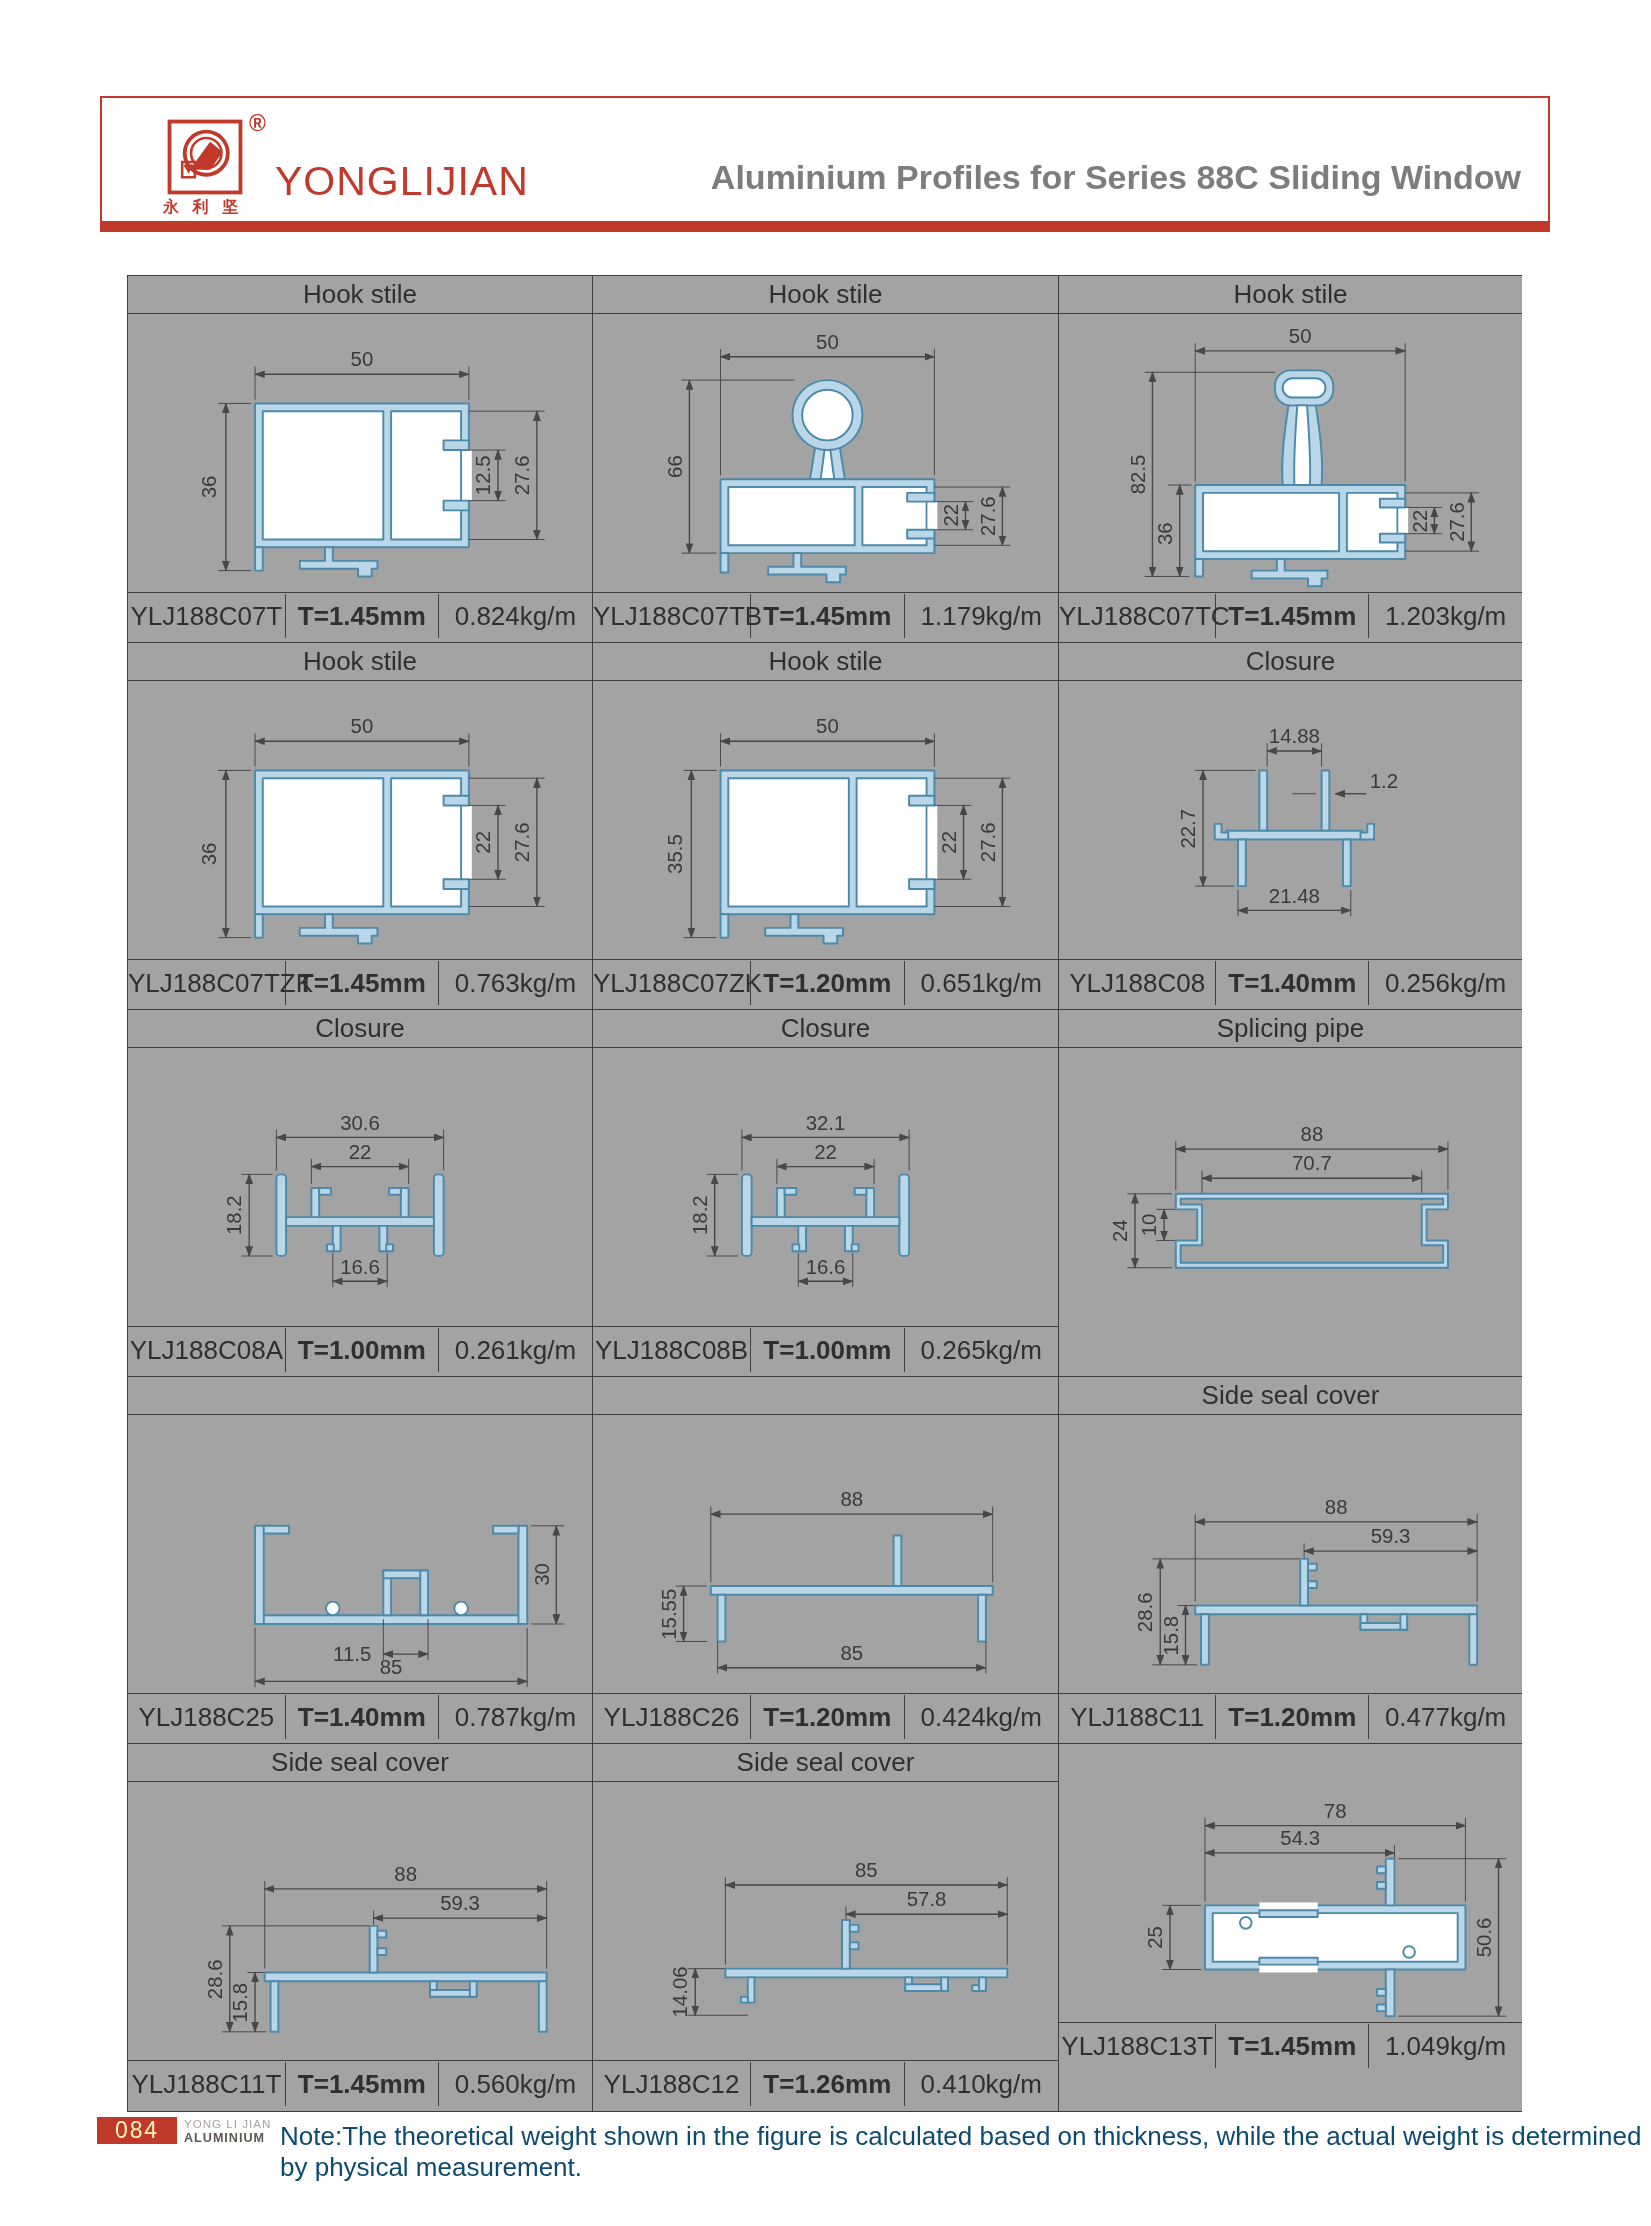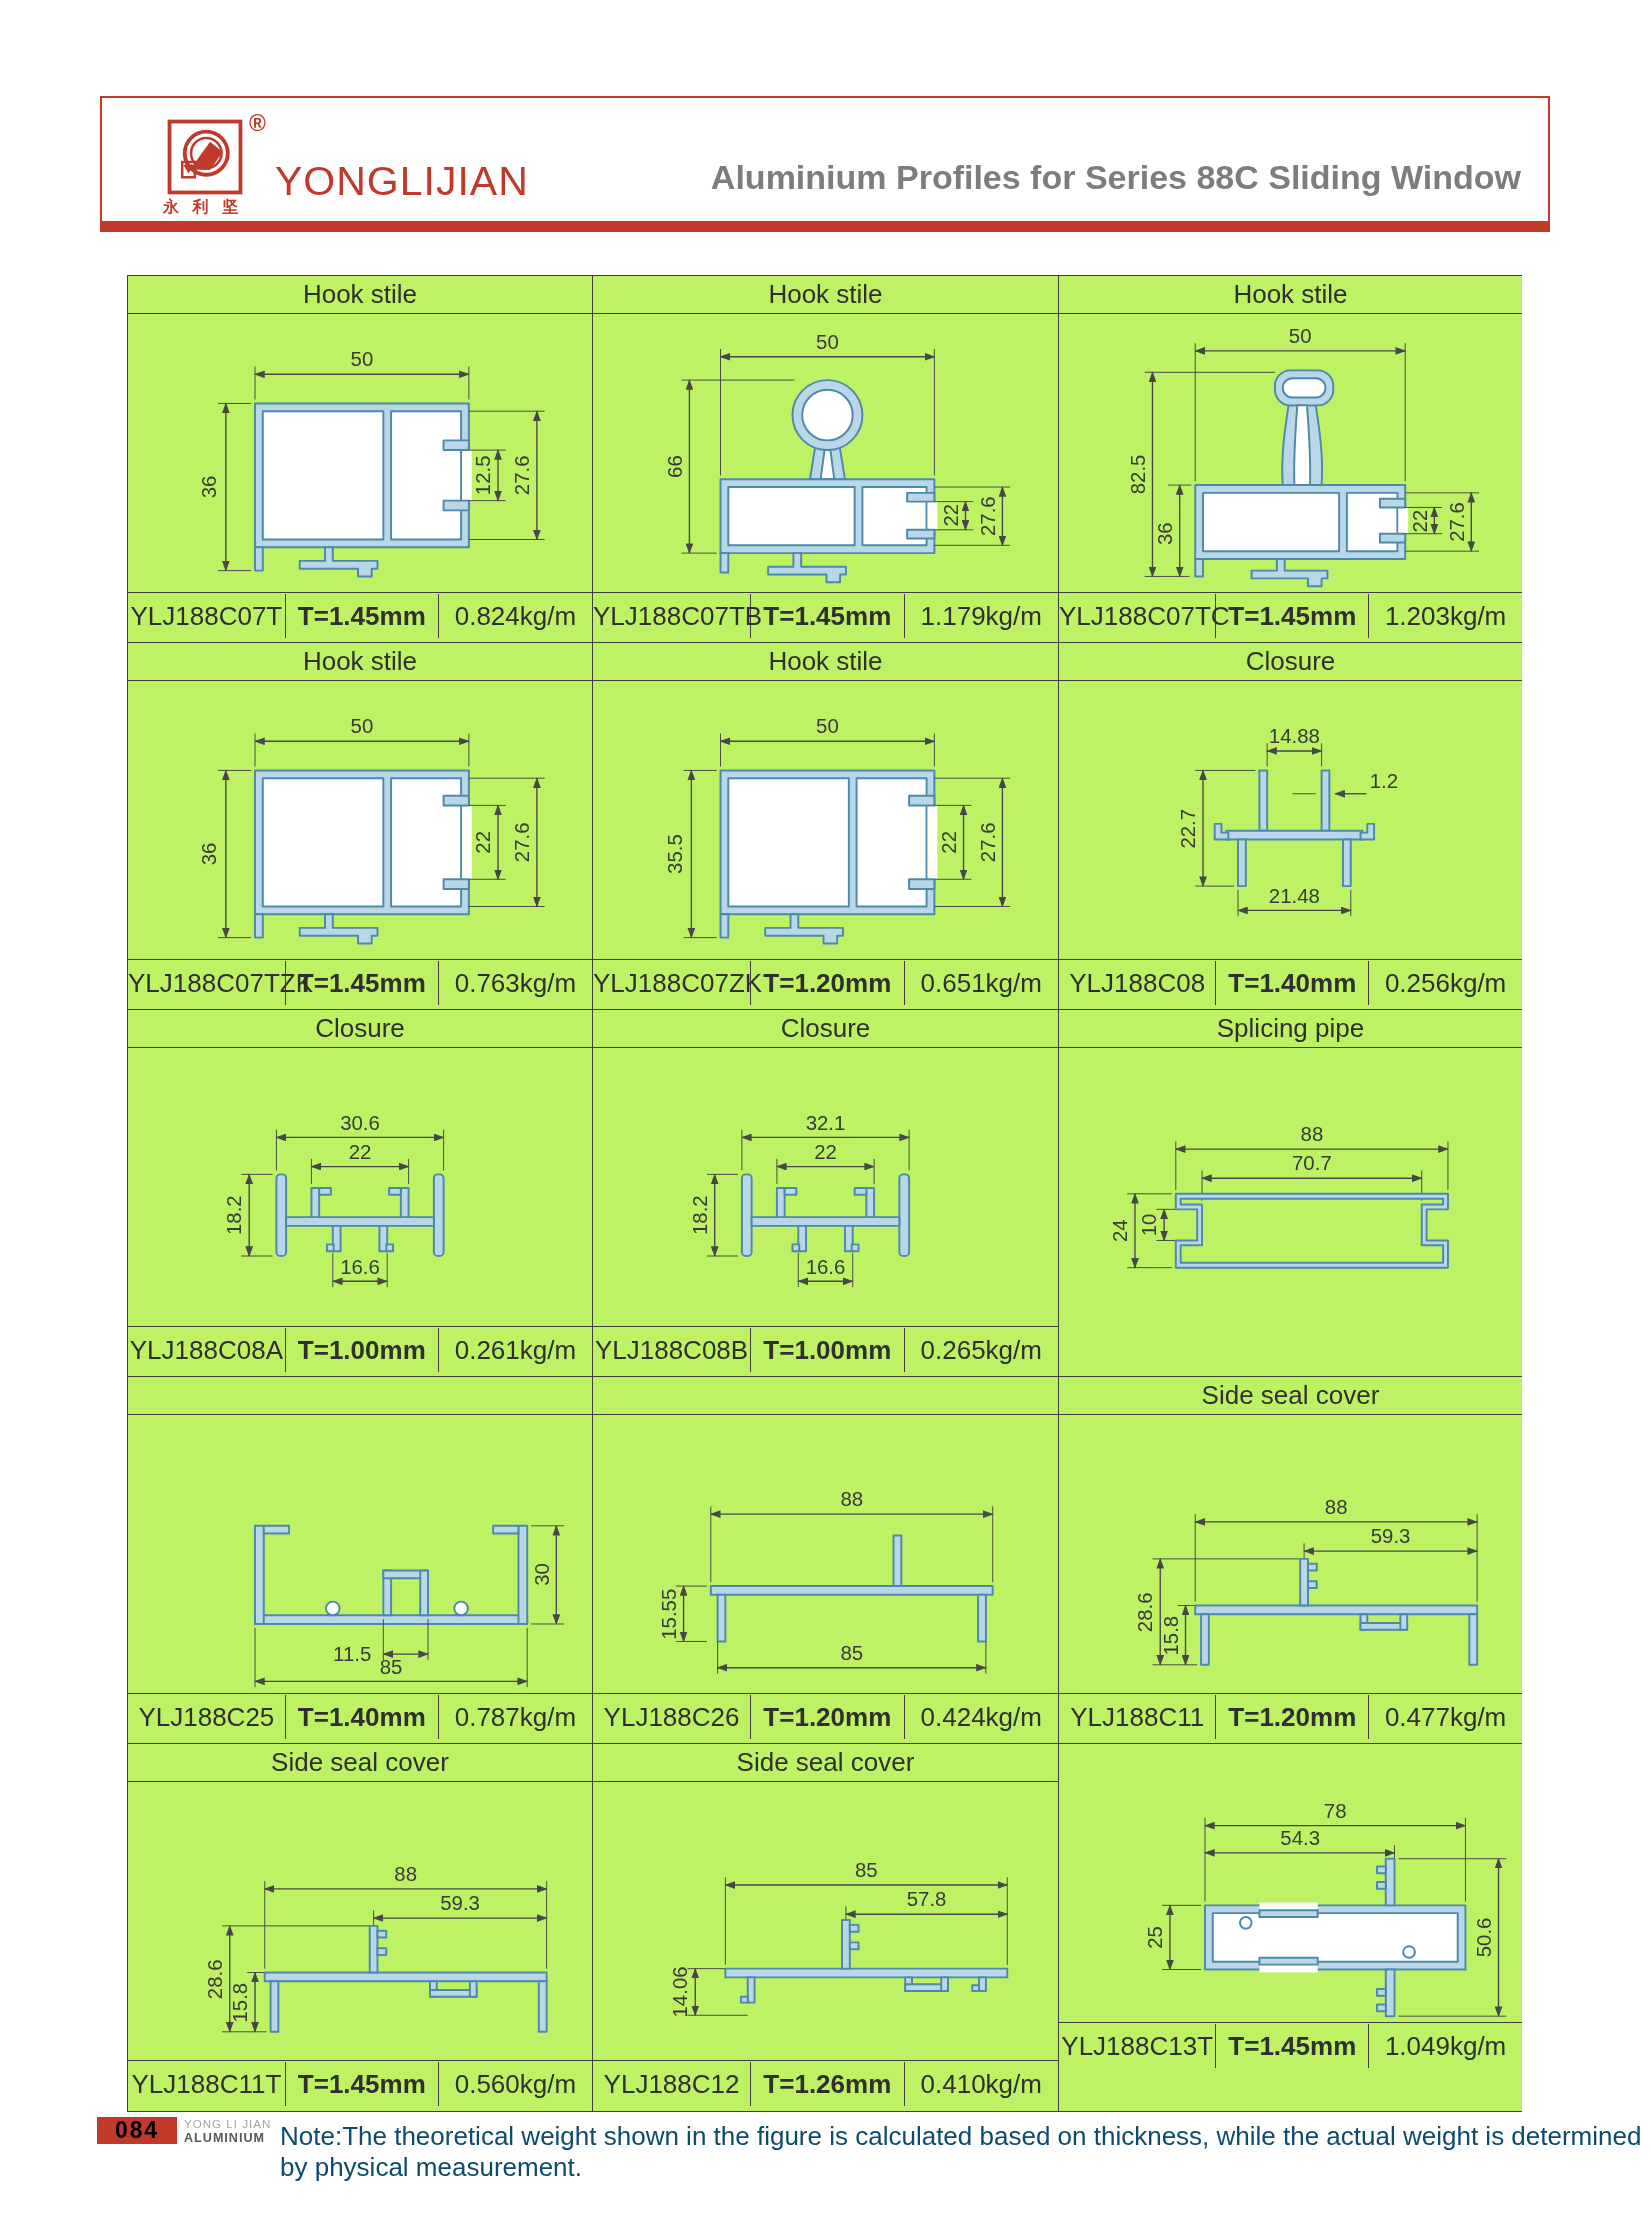--- a/index.html
+++ b/index.html
@@ -12,42 +12,42 @@
   .hbar{position:absolute;left:100px;top:223px;width:1450px;height:8.7px;background:#c0392b;}
   .logo{position:absolute;left:63px;top:21.3px;width:80px;height:76px;}
   .reg{position:absolute;left:147px;top:11.6px;color:#c0392b;font-size:23px;font-weight:bold;}
   .cn{position:absolute;left:61px;top:99px;width:85px;color:#c0392b;font-size:16px;font-weight:bold;letter-spacing:13.6px;white-space:nowrap;}
   .wordmark{position:absolute;left:173px;top:60px;color:#c0392b;font-size:41px;font-weight:normal;letter-spacing:1px;}
   .htitle{position:absolute;right:27px;top:60px;color:#7d7d7d;font-size:34px;font-weight:bold;}
   
   .grid{position:absolute;left:127px;top:275px;width:1393px;display:grid;
         grid-template-columns:465px 466px 463px;grid-auto-rows:367px;
         border:1.9px solid #3f3f3f;box-sizing:content-box;}
-  .cell{box-sizing:border-box;border-right:1.9px solid #3f3f3f;border-bottom:1.9px solid #3f3f3f;background:#bef264;}
+  .cell{box-sizing:border-box;border-right:1.9px solid #3f3f3f;border-bottom:1.9px solid #3f3f3f;background:#a3a3a3;}
   .cell:nth-child(3n){border-right:none;}
   .cell:nth-child(n+13){border-bottom:none;}
   .t{height:37px;line-height:37px;border-bottom:1.9px solid #3f3f3f;text-align:center;
      font-size:26px;color:#2f2f2f;}
   .d{height:278px;}
   .d svg{display:block;width:100%;height:278px;}
   .i{height:46px;border-top:1.9px solid #3f3f3f;display:flex;align-items:center;font-size:26px;color:#2f2f2f;}
   .i > div{text-align:center;line-height:44px;height:44px;}
   .im{width:34%;border-right:1.9px solid #3f3f3f;box-sizing:border-box;}
   .it{width:33%;border-right:1.9px solid #3f3f3f;box-sizing:border-box;font-weight:bold;}
   .iw{width:33%;}
   
   .p{fill:#b9d7e8;stroke:#4d89a8;stroke-width:2;stroke-linejoin:round;}
   .w{fill:#ffffff;stroke:#4d89a8;stroke-width:2;stroke-linejoin:round;}
   .e{fill:#ffffff;stroke:none;}
   .dl{stroke:#474747;stroke-width:1.4;fill:none;}
   .xl{stroke:#474747;stroke-width:1;fill:none;}
   text.dm{font-family:"Liberation Sans",sans-serif;font-size:21px;fill:#3a3a3a;text-anchor:middle;}
   
   .pagebox{position:absolute;left:97px;top:2117px;width:80px;height:27px;background:#c0392b;
-           color:#000000;font-weight:bold;font-size:23px;text-align:center;line-height:27px;letter-spacing:1.9px;}
+           color:#fef9c3;font-weight:normal;font-size:23px;text-align:center;line-height:27px;letter-spacing:1.9px;}
   .fb1{position:absolute;left:184px;top:2117px;font-size:11.6px;color:#a9a2a0;letter-spacing:1px;}
   .fb2{position:absolute;left:184px;top:2131px;font-size:12.6px;font-weight:bold;color:#5d5654;letter-spacing:1px;}
   .note{position:absolute;left:280px;top:2121px;font-size:26px;color:#0c4a6e;}
 </style>
 </head>
 <body>
 
 <div class="hbox">
   <svg class="logo" viewBox="0 0 60 60">
     <rect x="2" y="2" width="56" height="56" fill="none" stroke="#c0392b" stroke-width="3"></rect>

